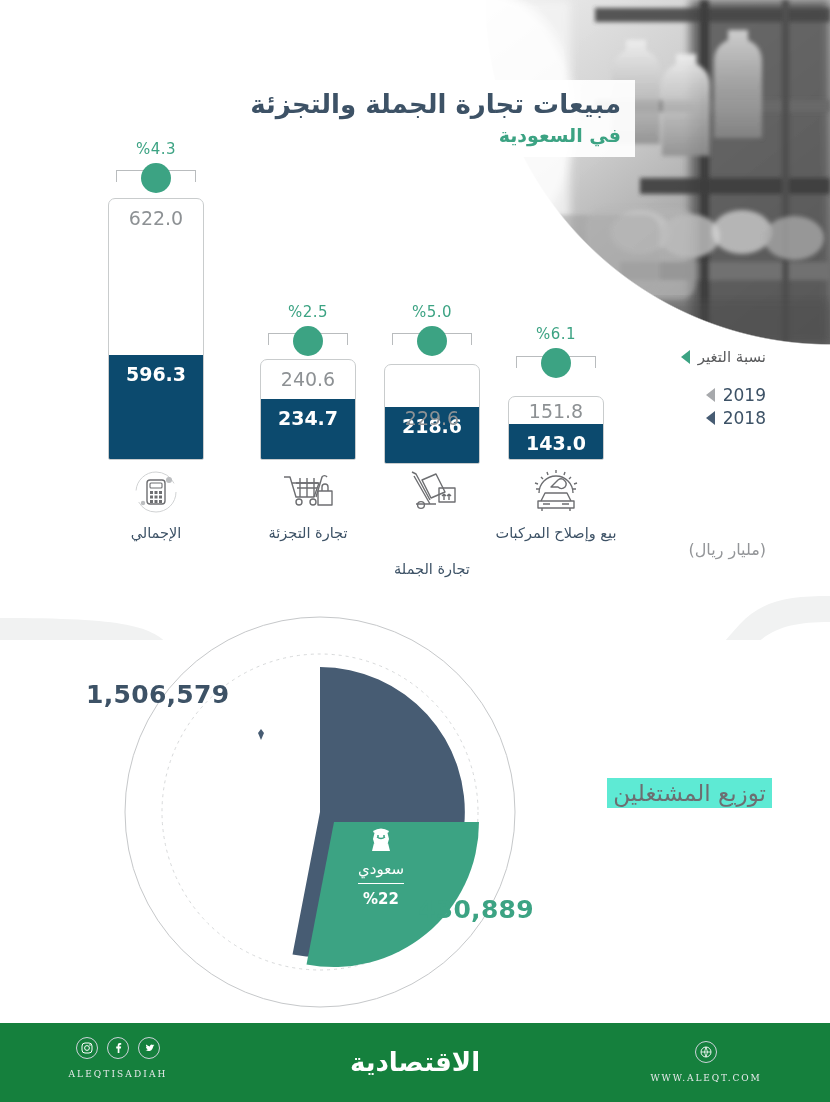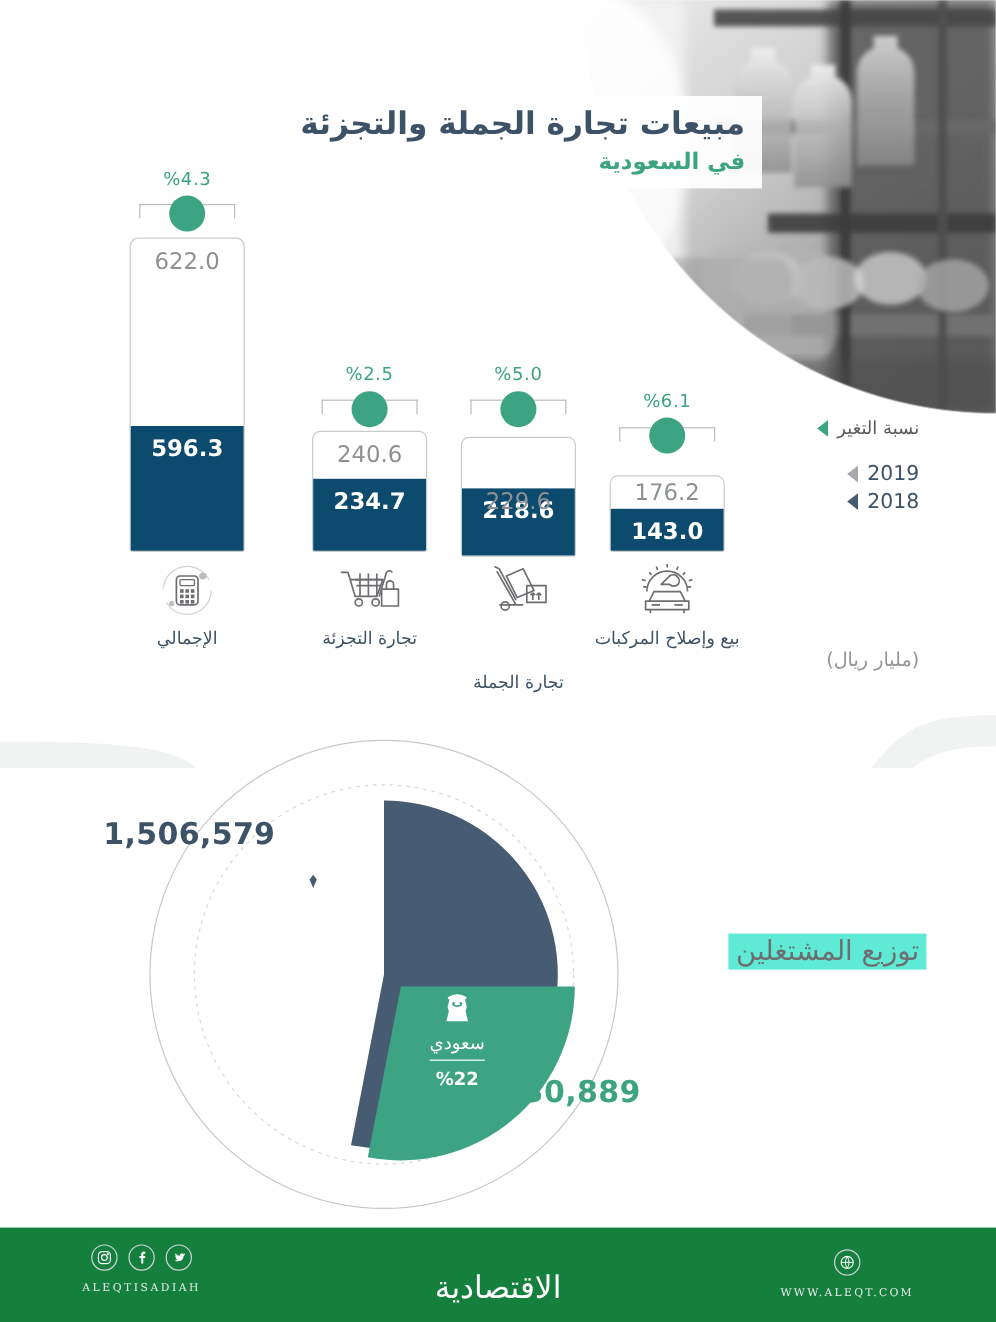--- a/index.html
+++ b/index.html
@@ -100,21 +100,21 @@
   .pt-sub{ font-size:20px; font-weight:bold; color:#3ca383; margin-top:4px; }
 
   
   .footer{ position:absolute; left:0; top:1023px; width:830px; height:79px;
            background:#15803d; }
   .f-left{ position:absolute; left:58px; top:14px; text-align:center; width:120px; }
   .f-soc{ display:flex; gap:9px; justify-content:center; }
   .f-cap{ color:#e8eaec; font-size:9px; letter-spacing:2.1px; margin-top:10px;
           font-family:"DejaVu Serif","Liberation Serif",serif; }
   .f-center{ position:absolute; left:0; width:830px; top:24px; text-align:center;
-             color:#ffffff; font-size:26px; font-weight:normal; direction:rtl;margin-top:12px; }
+             color:#ffffff; font-size:26px; font-weight:bold; direction:rtl; }
   .f-right{ position:absolute; right:44px; top:18px; text-align:center; width:160px; }
   .f-url{ color:#e8eaec; font-size:9px; letter-spacing:1.9px; margin-top:10px;
           font-family:"DejaVu Serif","Liberation Serif",serif; }
   .circ-ico{ width:22px; height:22px; border:1.2px solid #cdd3da; border-radius:50%;
              display:flex; align-items:center; justify-content:center; }
 </style>
 </head>
 <body>
 
 <div class="bg-top"></div>
@@ -278,21 +278,21 @@
 
   <div class="bar-group" style="left:508px;top:0;">
     <div class="pct" style="top:325px;">%6.1</div>
     <div class="bracket" style="top:356px;"></div>
     <div class="dot" style="top:348px;"></div>
     <div class="bar-outer" style="top:396px;height:64px;">
       <div class="bar-fill" style="height:36px;">
         <div class="bar-fill-val">143.0</div>
       </div>
     </div>
-    <div class="bar-top-val" style="top:400px;">176.2</div>
+    <div class="bar-top-val" style="top:400px;">151.8</div>
     <div class="cat-icon" style="top:468px;">
       <svg width="50" height="46" viewBox="0 0 50 46">
         <g fill="none" stroke="#6d6e71" stroke-width="1.4" stroke-linejoin="round">
           <path d="M8,24 a17,17 0 0 1 34,0"></path>
           <path d="M8,20 h-3 M42,20 h3 M12,10 l-2,-2 M38,10 l2,-2 M25,4 v-3
                    M17,6 l-1,-3 M33,6 l1,-3 M7,15 l-3,-1 M43,15 l3,-1"></path>
           <path d="M20,18 l7,-7 a5,5 0 0 1 7,7 a5,5 0 0 1 -7,0 z"></path>
           <path d="M10,32 l4,-8 h22 l4,8"></path>
           <path d="M7,32 h36 v7 h-36 z"></path>
           <path d="M11,39 v3 M39,39 v3"></path>

